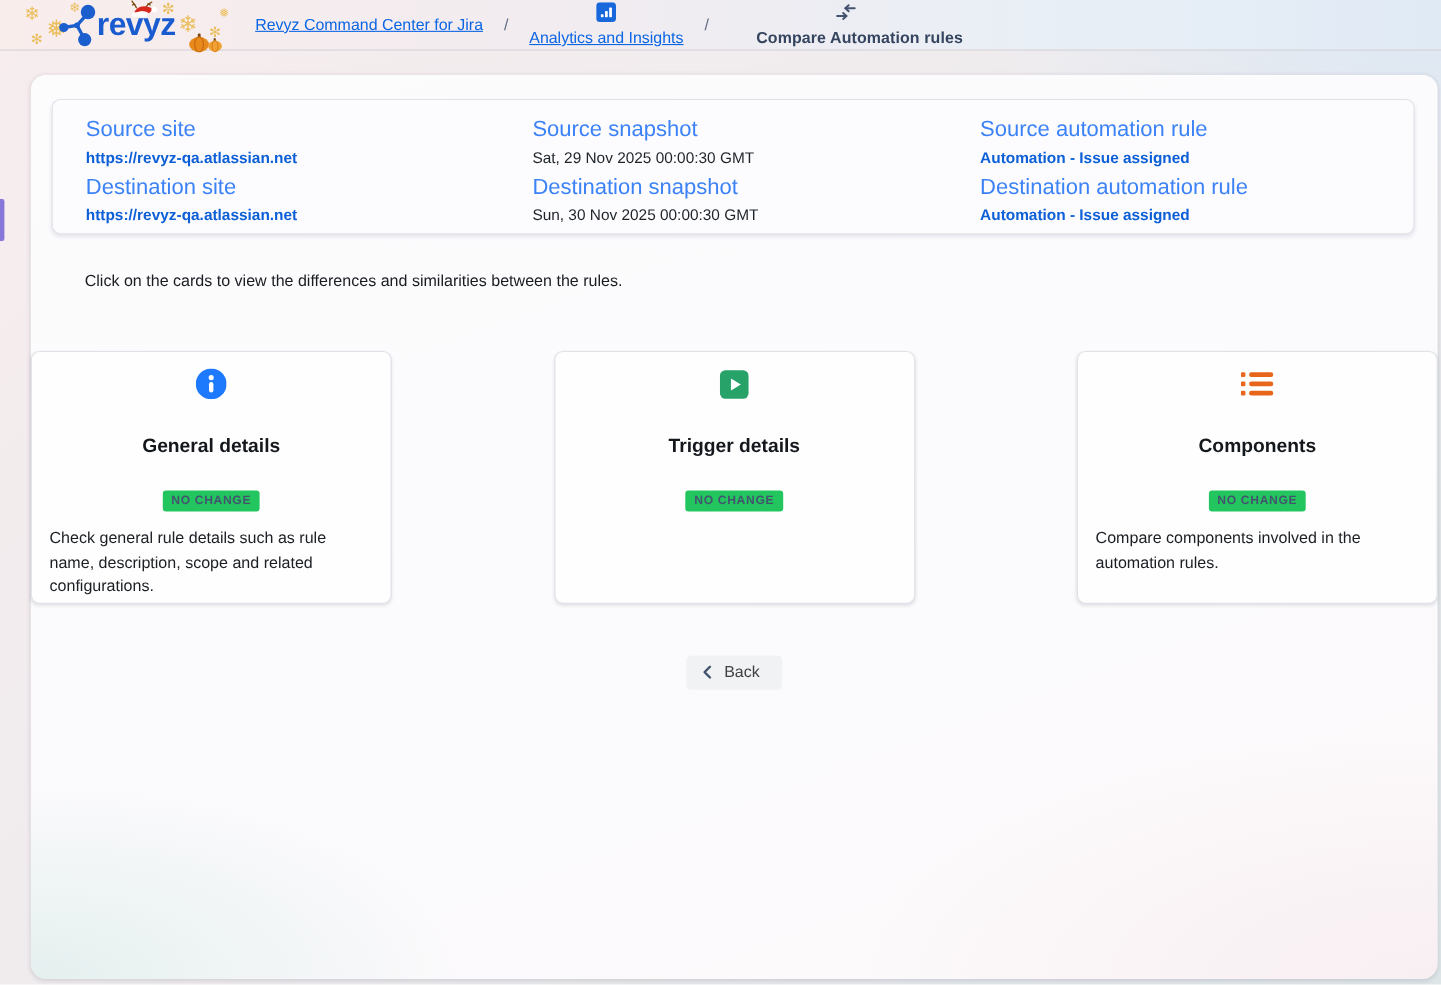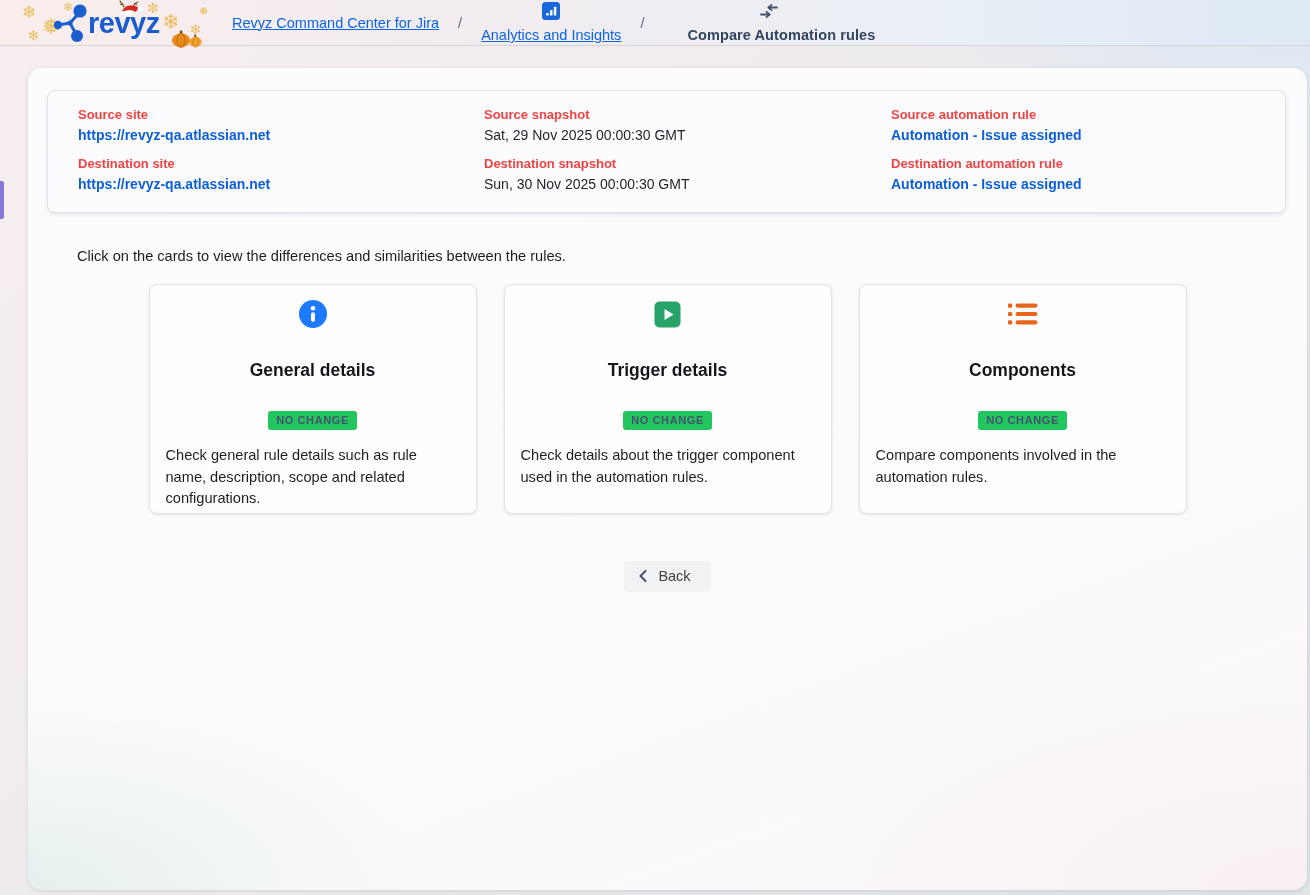--- a/index.html
+++ b/index.html
@@ -53,28 +53,28 @@
   
   .summary-card{
     margin:22px 21px 0 19px; height:123px;
     background:#fcfbfd;
     border:1px solid #e3e1e8; border-radius:8px;
     box-shadow:0 2px 4px rgba(95,95,135,.14);
     display:grid; grid-template-columns:406px 407px 1fr;
     grid-template-rows:1fr 1fr;
     padding:16px 30px 14px 30px; row-gap:6px;
   }
-  .field-label{ font-size:13px; color:#ef4444;font-weight:bold; }
+  .field-label{ font-size:20px; color:#3b82f6; }
   .field-value{ margin-top:5px; font-size:14px; color:#1d2329; }
   .field-link{ margin-top:5px; font-size:14px; font-weight:600; color:#0c5fd6; text-decoration:none; cursor:pointer; display:inline-block; }
 
   .instruction{ margin:35px 0 0 49px; font-size:14.6px; color:#191d22; }
 
   
-  .cards-row{ margin-top:20px; display:flex; justify-content:center; gap:27px; }
+  .cards-row{ margin-top:55px; display:flex; justify-content:space-between; gap:27px; }
   .compare-card{
     width:328px; height:230px; background:#fefefe;
     border:1px solid #e0e2e7; border-radius:8px;
     box-shadow:0 1px 3px rgba(9,30,66,.10);
     padding:0 16px; text-align:center; cursor:pointer;
   }
   .card-icon-wrap{ height:28px; margin-top:15px; display:flex; justify-content:center; align-items:center; }
   .card-title{ margin-top:32px; font-size:17.5px; font-weight:700; color:#14181d; }
   .badge-row{ margin-top:29px; }
   .badge{
@@ -232,21 +232,20 @@
 
     <div class="compare-card">
       <div class="card-icon-wrap">
         <svg width="27" height="27" viewBox="0 0 27 27" style="color:#27a269">
           <rect x="0.5" y="0.5" width="26" height="26" rx="5" fill="currentColor"></rect>
           <path d="M10.5 8 L19.5 13.5 L10.5 19 Z" fill="#ffffff"></path>
         </svg>
       </div>
       <div class="card-title">Trigger details</div>
       <div class="badge-row"><span class="badge">NO CHANGE</span></div>
-      <div class="card-desc">Check details about the trigger component used in the automation rules.</div>
     </div>
 
     <div class="compare-card">
       <div class="card-icon-wrap">
         <svg width="30" height="24" viewBox="0 0 30 24" style="color:#e8661b">
           <g fill="currentColor">
             <rect x="0" y="1.5" width="4.2" height="4.2" rx="1.2"></rect>
             <rect x="7.5" y="1.5" width="22" height="4.2" rx="2.1"></rect>
             <rect x="0" y="9.9" width="4.2" height="4.2" rx="1.2"></rect>
             <rect x="7.5" y="9.9" width="22" height="4.2" rx="2.1"></rect>

